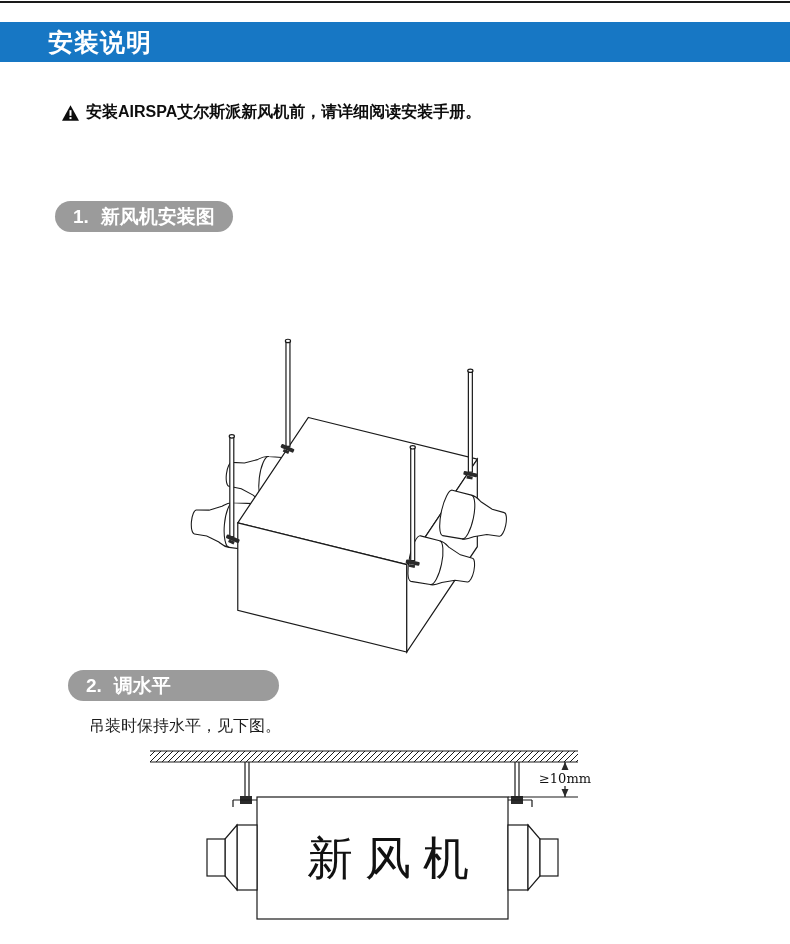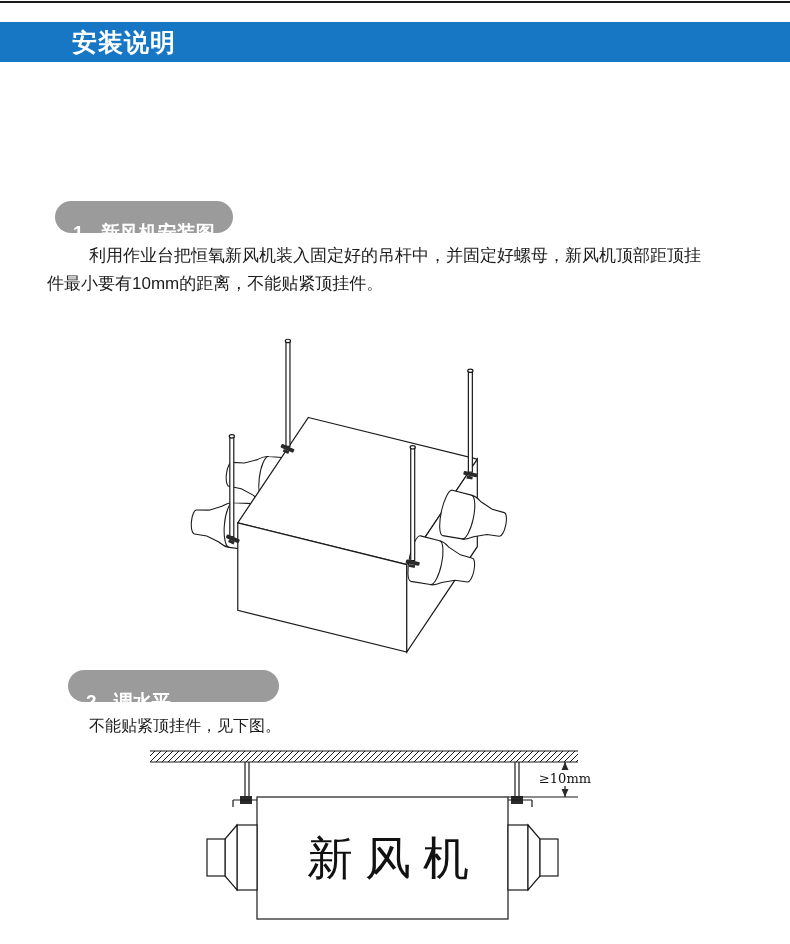--- a/index.html
+++ b/index.html
@@ -4,30 +4,30 @@
 <style>
   * { margin:0; padding:0; box-sizing:border-box; }
   html,body { background:#fff; }
   .page {
     position:relative; width:790px; height:944px; background:#ffffff;
     font-family:"Liberation Sans", sans-serif; color:#111; overflow:hidden;
   }
   .topline { position:absolute; left:0; top:1px; width:790px; height:2px; background:#1a1a1a; }
   .titlebar {
     position:absolute; left:0; top:22px; width:790px; height:40px; background:#1777c4;
-    display:flex; align-items:center; padding-left:72px;
+    display:flex; align-items:center; padding-left:48px;
   }
   .titlebar span { color:#fff; font-size:25px; font-weight:bold; letter-spacing:1px; }
   .warnings { position:absolute; left:62px; top:100px; width:680px; }
   .warn { display:flex; align-items:flex-start; gap:7px; font-weight:bold; font-size:16px; line-height:24px; color:#0d0d0d; }
   .warn .txt { width:660px; }
   .wicon { flex:0 0 17px; margin-top:4px; }
   .pill {
     position:absolute; background:#9b9b9b; color:#fff; font-weight:bold; font-size:19px;
-    height:31px; line-height:31px; border-radius:16px; padding:16px 18px; white-space:nowrap;
+    height:31px; line-height:31px; border-radius:16px; padding:0 18px; white-space:nowrap;
   }
   .pill .num { margin-right:12px; }
   .pill1 { left:55px; top:201px; }
   .pill2 { left:68px; top:670px; padding-right:108px; }
   .body1 {
     position:absolute; left:47px; top:242px; width:670px;
     font-size:17px; line-height:28px; color:#1c1c1c; text-indent:42px;
   }
   .body2 { position:absolute; left:89px; top:716px; font-size:16px; color:#1c1c1c; }
   svg.diag { position:absolute; }
@@ -44,27 +44,36 @@
 
 <div class="page">
 
   <div class="topline"></div>
 
   <div class="titlebar">
     <span>安装说明</span>
   </div>
 
   <div class="warnings">
+    <div class="warn">
+      <span class="wicon">
+        <svg width="17" height="16" viewBox="0 0 24 22">
+            <path d="M12 0 L24 22 L0 22 Z" fill="#0d0d0d"></path>
+            <rect x="10.6" y="7" width="2.8" height="8" fill="#fff"></rect>
+            <rect x="10.6" y="16.8" width="2.8" height="2.8" fill="#fff"></rect>
+          </svg>
+      </span>
+      <span class="txt">安装AIRSPA艾尔斯派新风机前，请详细阅读安装手册。</span>
+    </div>
   </div>
 
   <div class="pill pill1">
     <span class="num">1.</span><span>新风机安装图</span>
   </div>
 
-  <p class="body1">利用作业台把恒氧新风机装入固定好的吊杆中，并固定好螺母，新风机顶部距顶挂件最小要有10mm的距离，不能贴紧顶挂件。</p>
 
   <svg class="diag d1" width="430" height="330" viewBox="150 332 430 332">
     <defs>
       <g id="duct">
         <path class="ln" d="M 0,-26 L 22,-25 C 28,-25 31,-22 34,-20 L 48,-14.5 L 62,-13.5
                  A 4.5,13.5 0 1 1 62,13.5 L 48,14.5 L 34,20 C 31,22 28,25 22,25 L 0,26
                  A 7,26 0 0 1 0,-26 Z"></path>
         <path class="lnf" d="M22,-25 A 7.5,25 0 0 1 22,25"></path>
       </g>
       <g id="bracket">
@@ -104,21 +113,21 @@
       <rect class="ln" x="411" y="448" width="4" height="114"></rect>
       <ellipse class="ln" cx="413" cy="448" rx="2.6" ry="1.7"></ellipse>
       <use href="#bracket" transform="translate(413,564) rotate(12)"></use>
     </g>
   </svg>
 
   <div class="pill pill2">
     <span class="num">2.</span><span>调水平</span>
   </div>
 
-  <p class="body2">不能贴紧顶挂件，见下图。</p>
+  <p class="body2">吊装时保持水平，见下图。</p>
 
   <svg class="diag d2" width="510" height="195" viewBox="140 746 510 195">
     <defs>
       <pattern id="hatch" width="6" height="6" patternUnits="userSpaceOnUse">
         <line x1="0" y1="6" x2="6" y2="0" stroke="#1a1a1a" stroke-width="1"></line>
       </pattern>
     </defs>
 
     <g>
       <rect x="150" y="751" width="428" height="11" fill="url(#hatch)"></rect>

